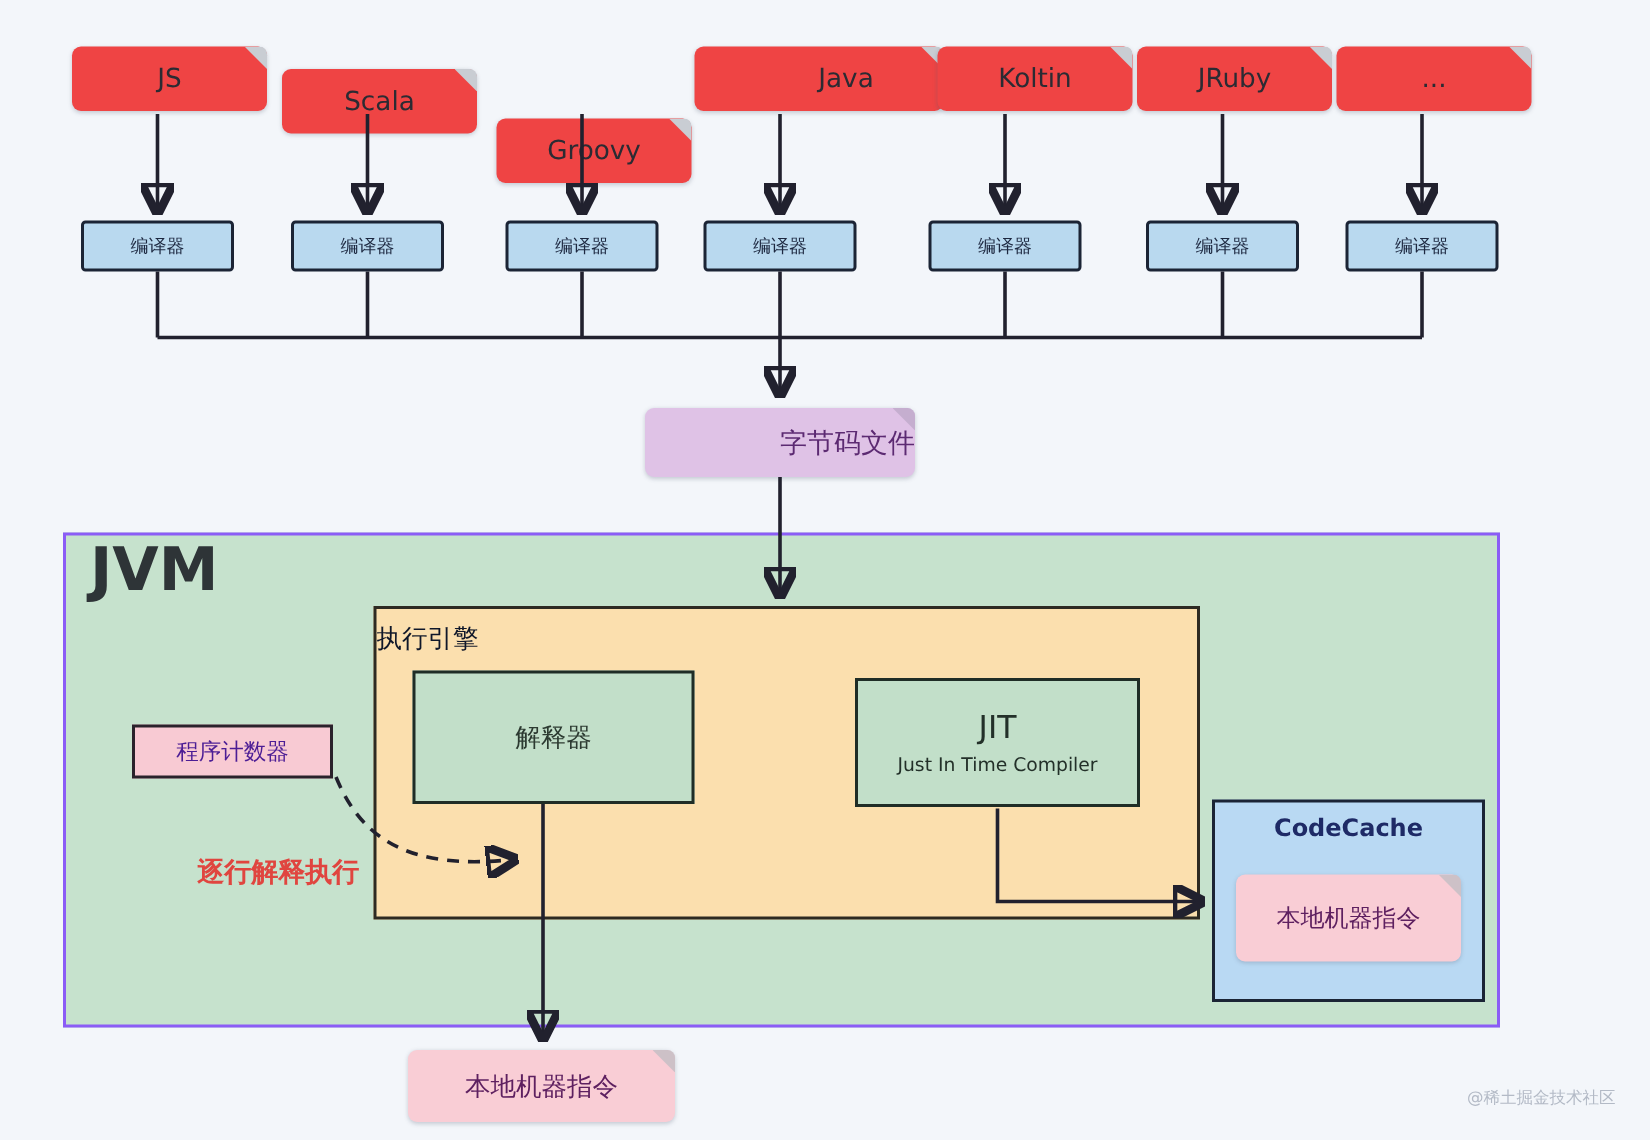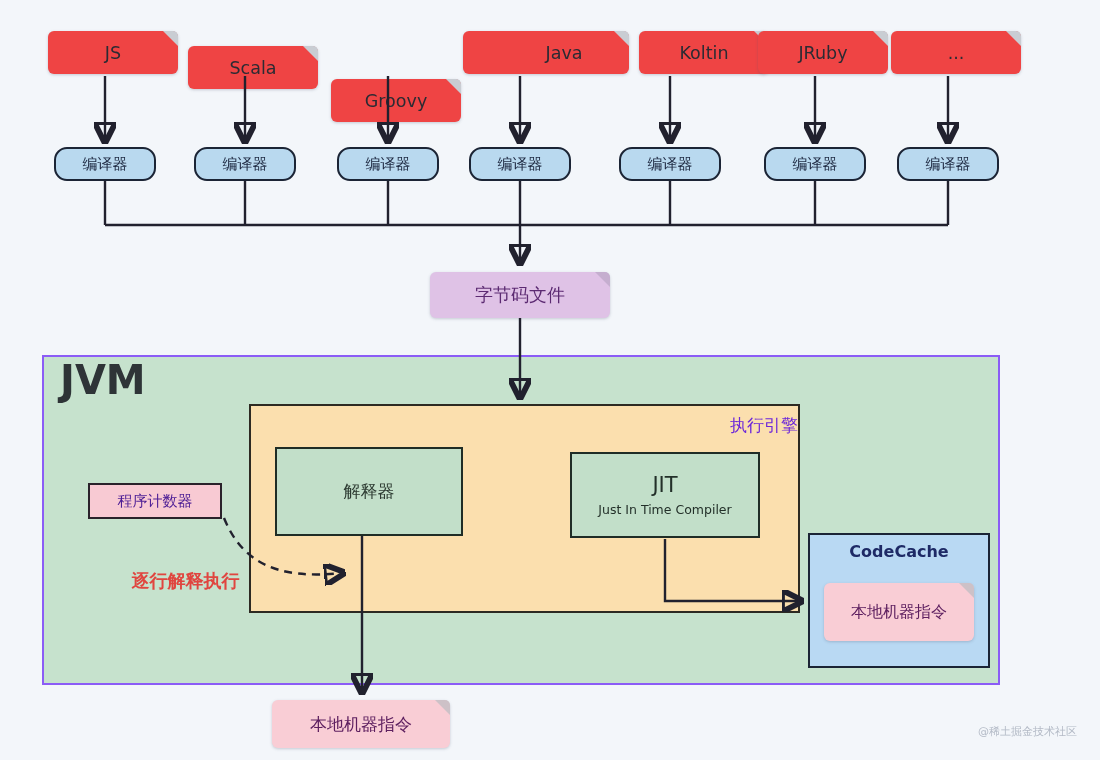--- a/index.html
+++ b/index.html
@@ -27,37 +27,37 @@
   .lang-note { width:130px; height:43px; background:#ef4444; font-size:17.5px; color:#2b2b33; }
 
   
   .bordered {
     position:absolute; box-sizing:border-box;
     border:2.5px solid #20242e;
     display:flex; align-items:center; justify-content:center;
   }
   .compiler {
     width:102px; height:34px; background:#b9d9ef;
-    border-color:#1b2435; border-radius:13px;
-    font-size:15px; color:#1d2840;
+    border-color:#1b2435; border-radius:3px;
+    font-size:12px; color:#1d2840;
   }
   .bytecode {
     left:430px; top:272px; width:180px; height:46px;
-    background:#dfc2e6; font-size:18px; color:#5c2a72;
+    background:#dfc2e6; font-size:18px; color:#5c2a72;justify-content:flex-end;
   }
   .jvm {
     left:42px; top:355px; width:958px; height:330px;
     background:#c6e2cd; border:2px solid #8b5cf6;
   }
   .jvm-title { position:absolute; left:16px; top:0px; font-size:40px; font-weight:bold; color:#2e3437; }
   .engine {
     left:249px; top:404px; width:551px; height:209px;
     background:#fbdfae; border-color:#2d2a22;
   }
-  .engine-title { position:absolute; top:8px; left:0; right:0; text-align:right; font-size:17px; color:#6d28d9; }
+  .engine-title { position:absolute; top:8px; left:0; right:0; text-align:left; font-size:17px; color:#0f172a; }
   .interpreter {
     left:275px; top:447px; width:188px; height:89px;
     background:#c2dfc9; border-color:#1f2d26;
     font-size:17px; color:#2c3a31;
   }
   .jit {
     left:570px; top:452px; width:190px; height:86px;
     background:#c2dfc9; border-color:#1f2d26;
     flex-direction:column; row-gap:5px;
   }
@@ -99,21 +99,21 @@
     <span class="fold"></span>
   </div>
   <div class="note lang-note" style="left:331px; top:31px;margin-top:48px;">
     <span>Groovy</span>
     <span class="fold"></span>
   </div>
   <div class="note lang-note" style="left:463px; top:31px;padding-left:36px;">
     <span>Java</span>
     <span class="fold"></span>
   </div>
-  <div class="note lang-note" style="left:639px; top:31px;">
+  <div class="note lang-note" style="left:625px; top:31px;">
     <span>Koltin</span>
     <span class="fold"></span>
   </div>
   <div class="note lang-note" style="left:758px; top:31px;">
     <span>JRuby</span>
     <span class="fold"></span>
   </div>
   <div class="note lang-note" style="left:891px; top:31px;">
     <span>...</span>
     <span class="fold"></span>

